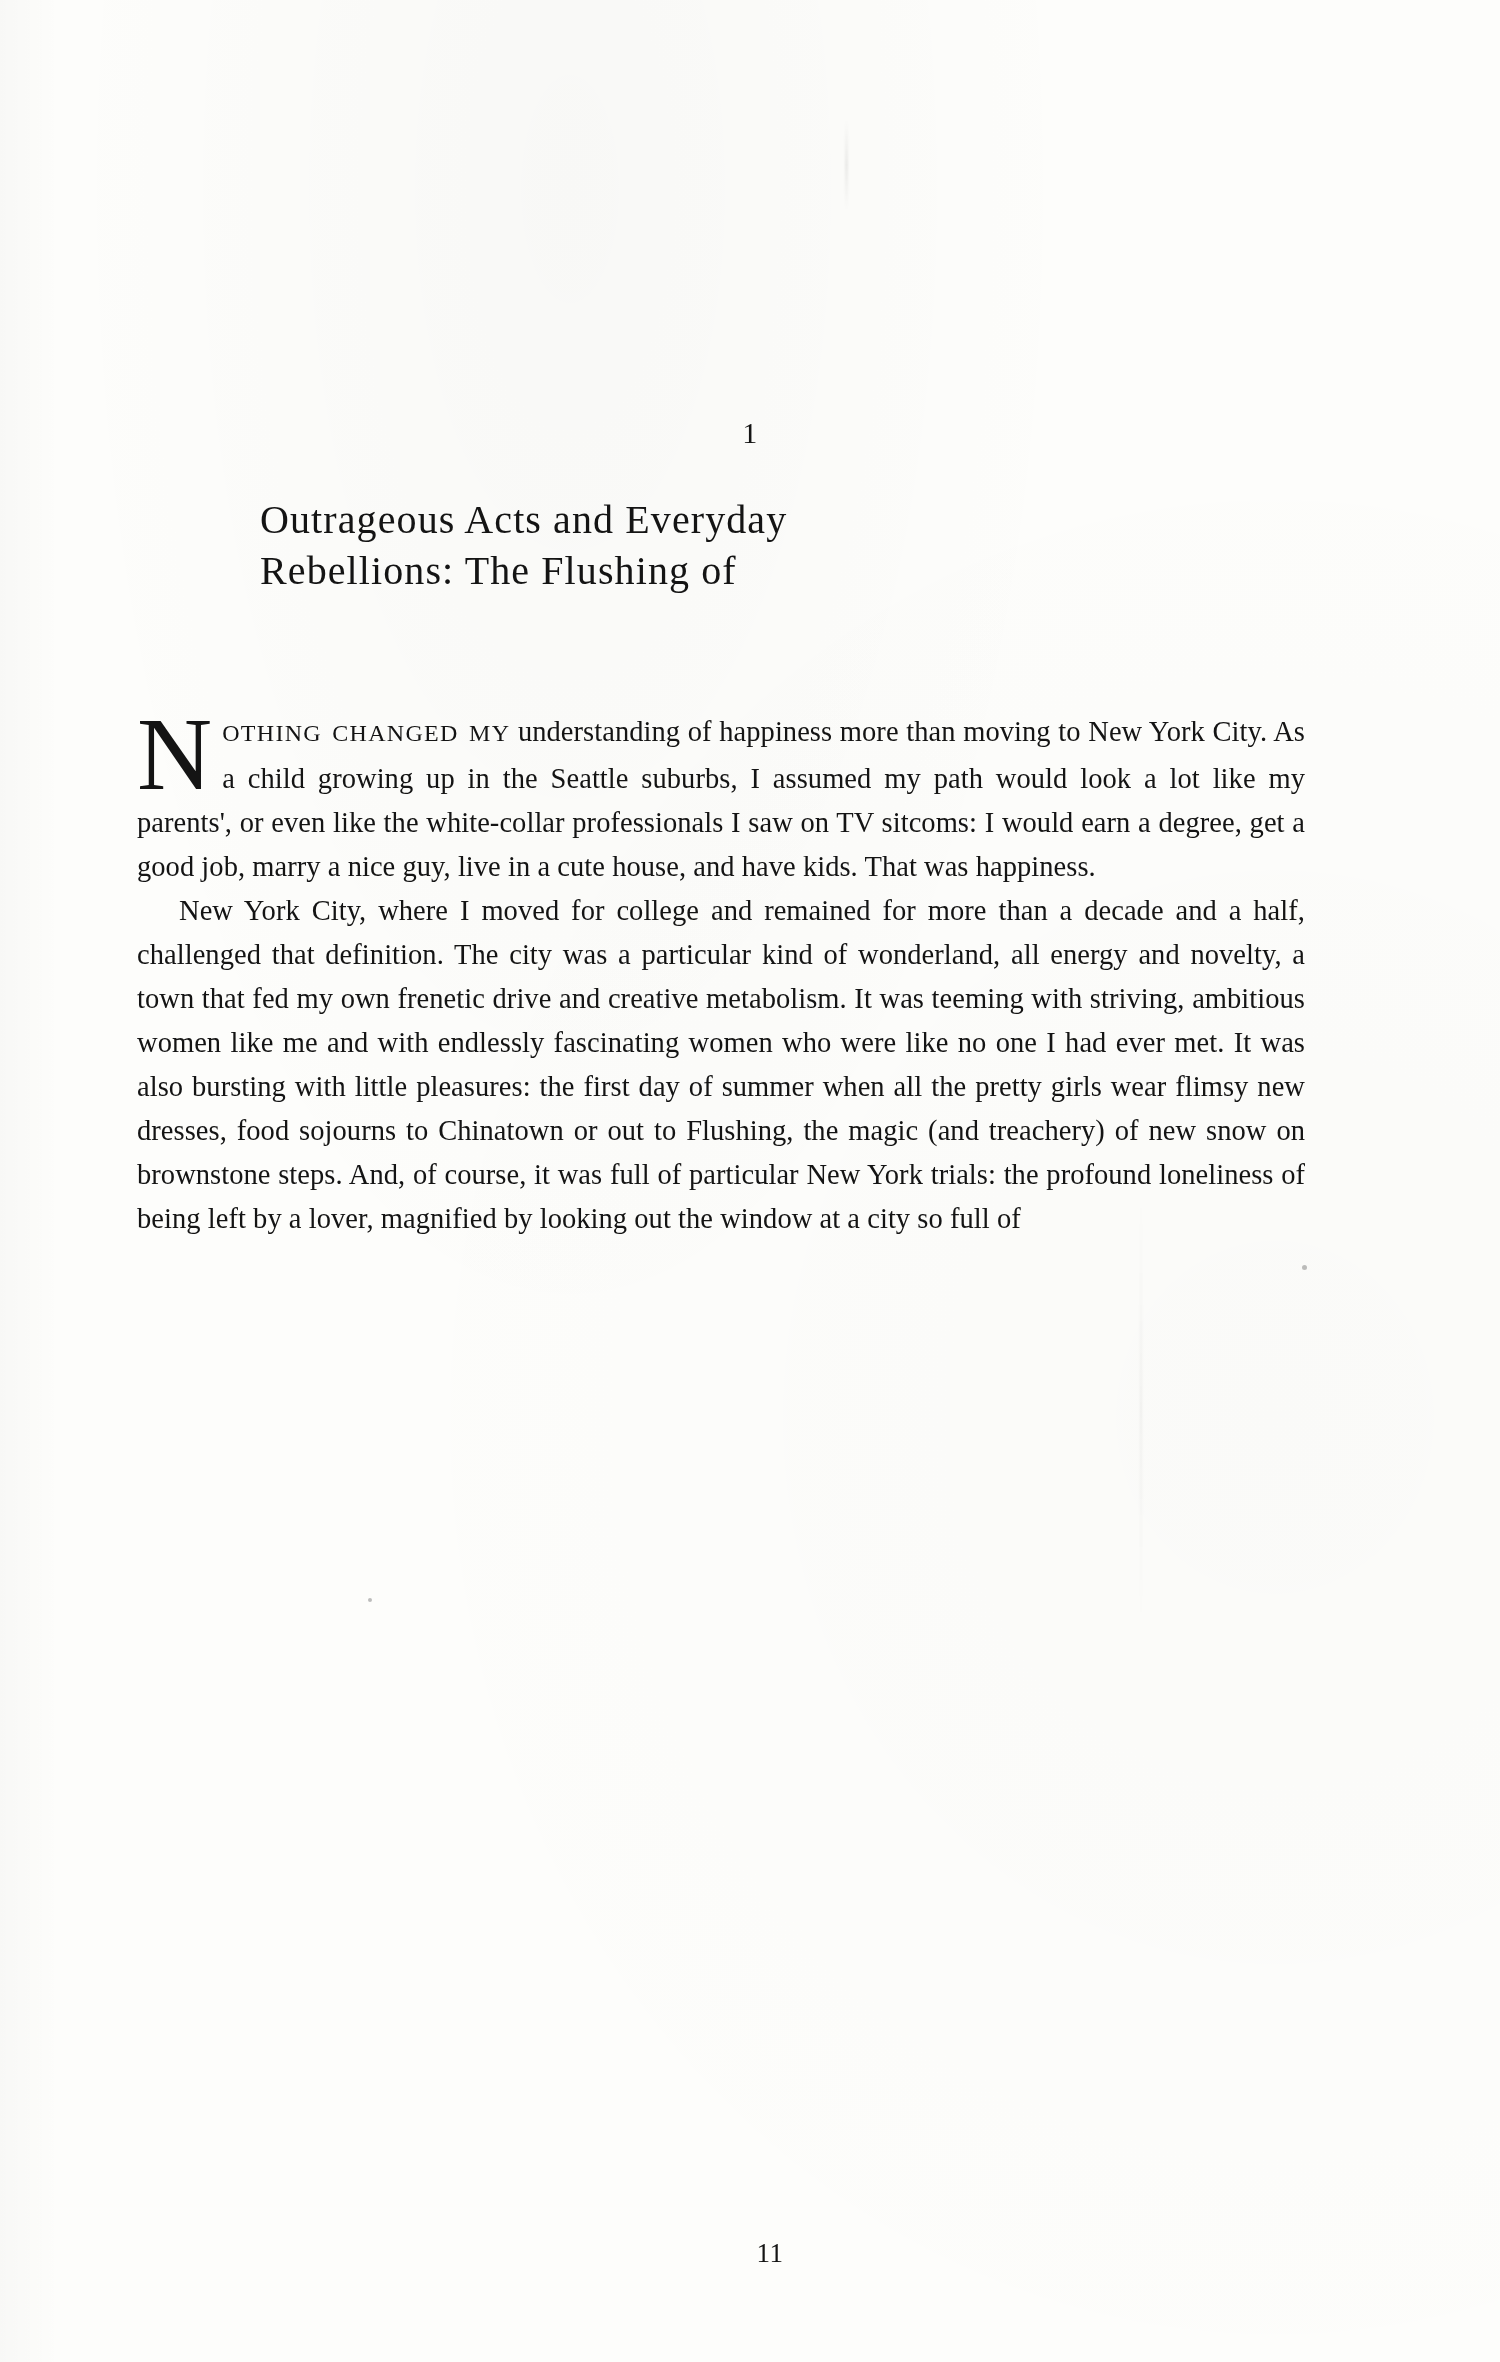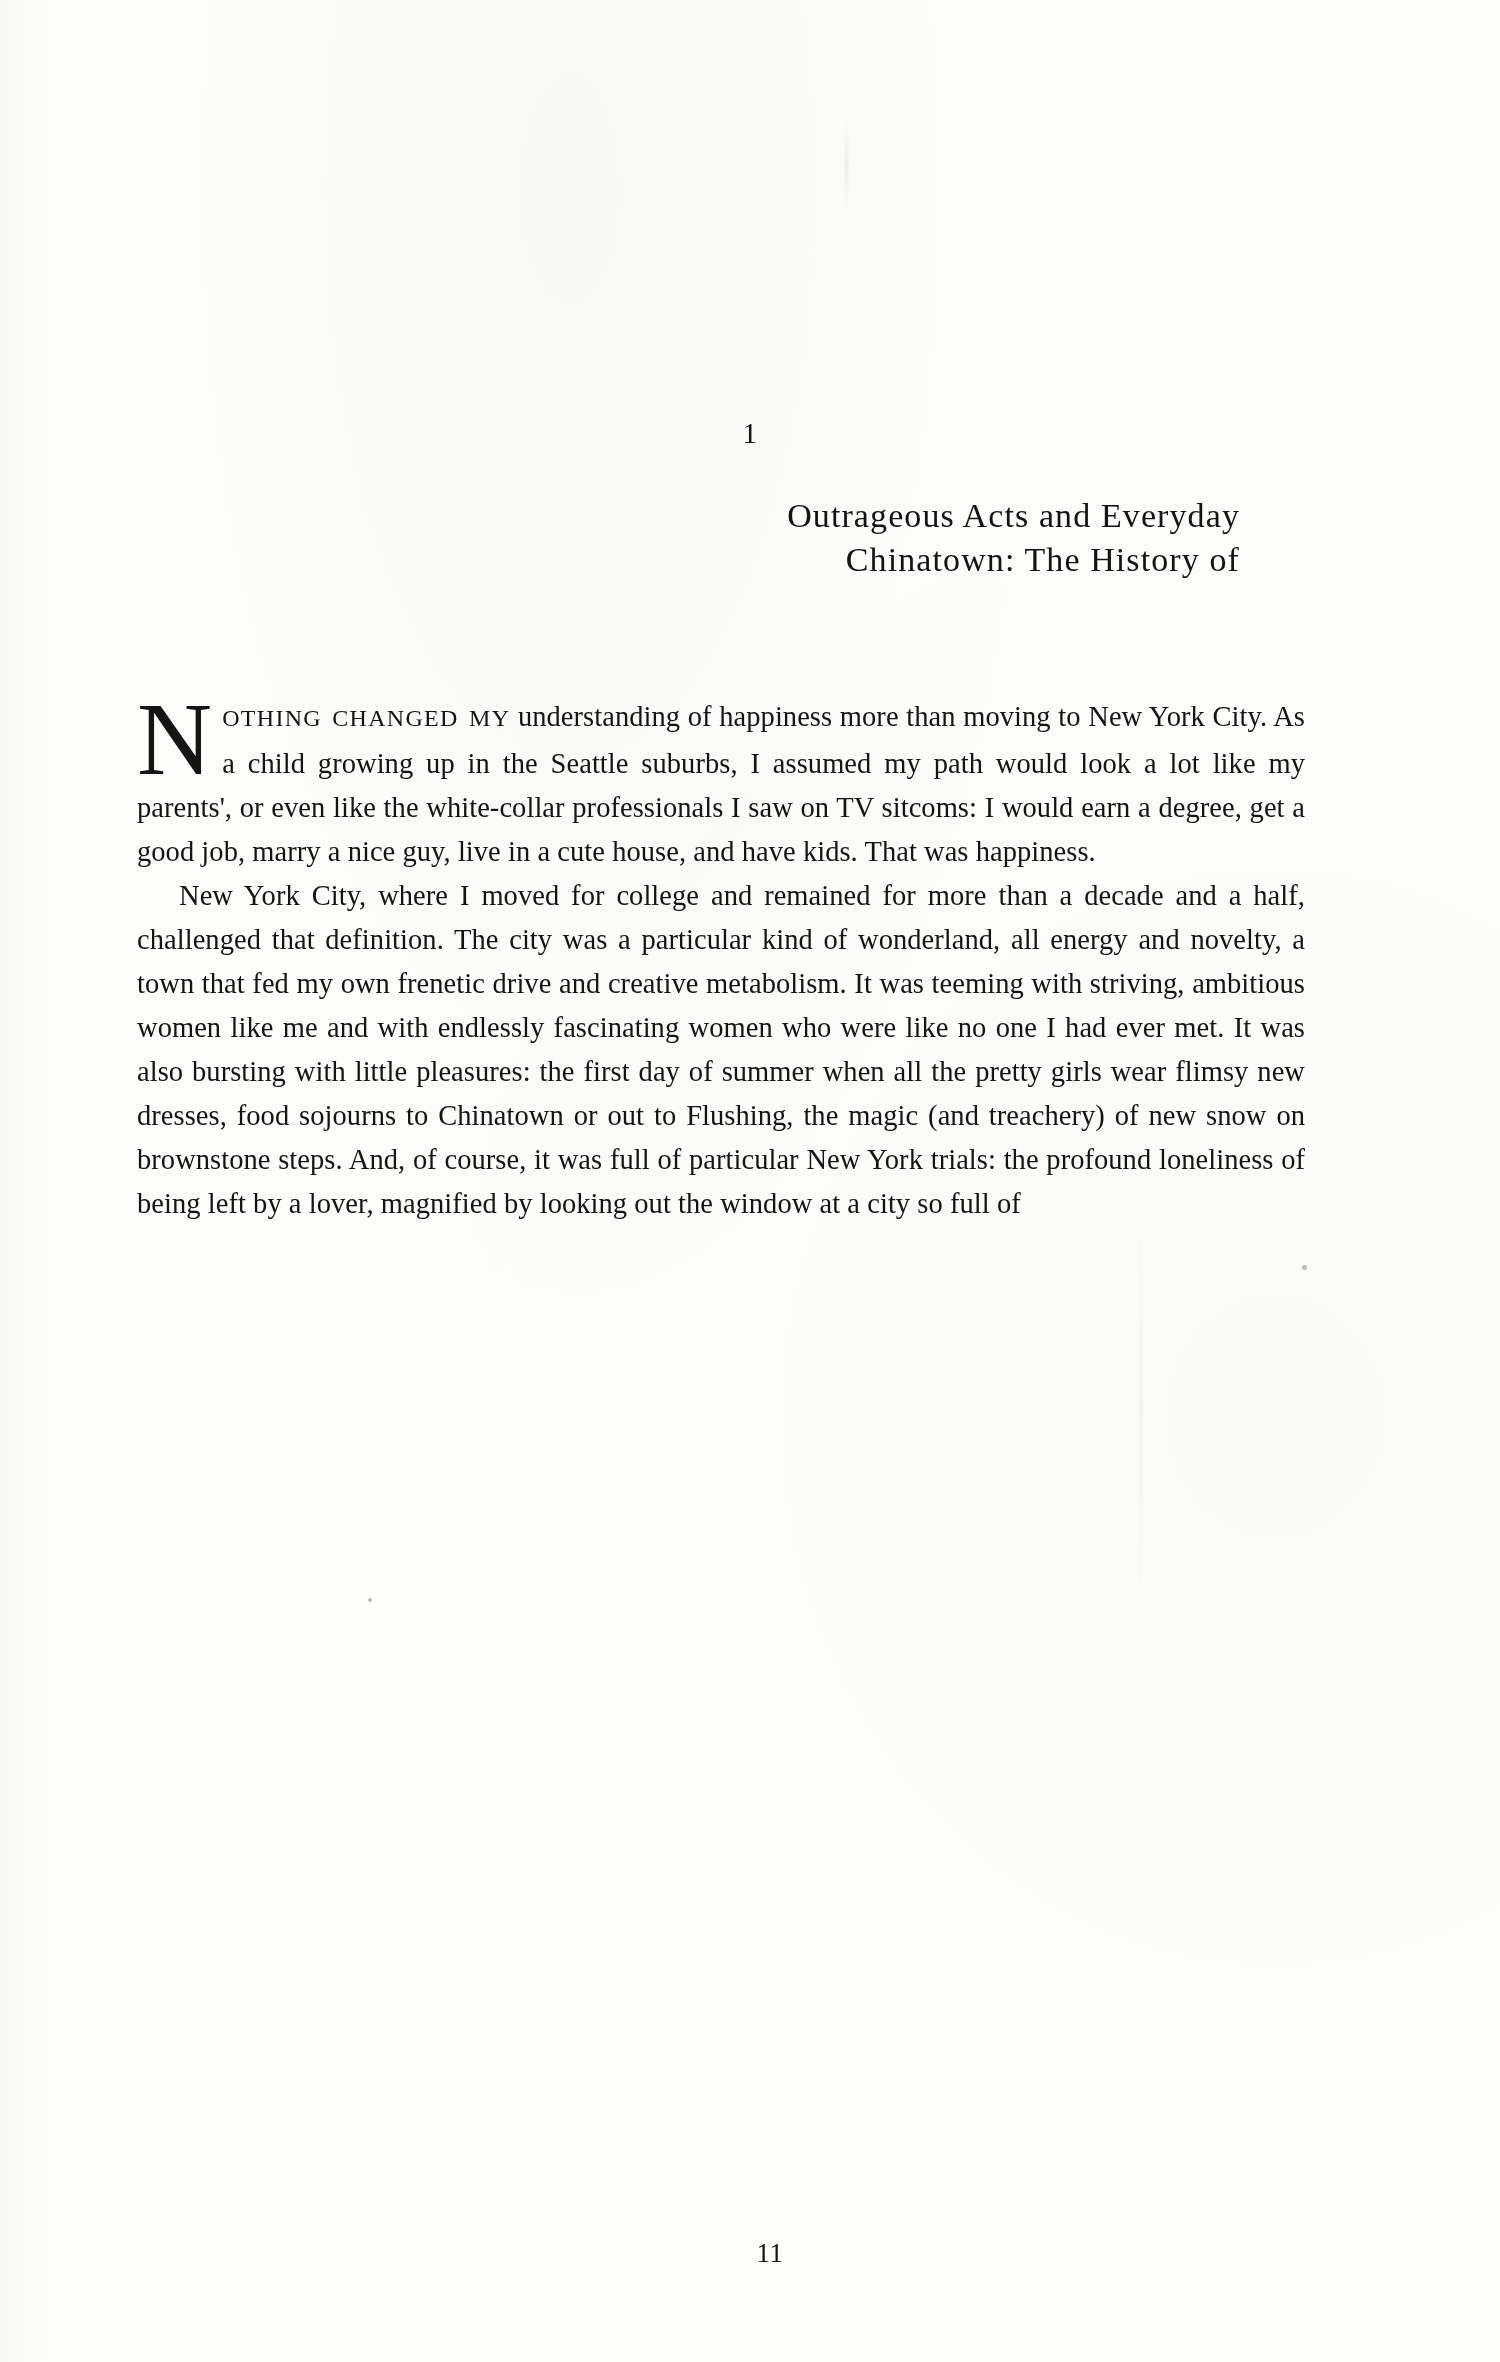--- a/index.html
+++ b/index.html
@@ -59,22 +59,22 @@
 
   .chapter-number {
     text-align: center;
     font-size: 30px;
     letter-spacing: 0.5px;
     margin-top: 418px;
     line-height: 1;
   }
 
   .chapter-title {
-    text-align: right;
-    font-size: 34px;
+    text-align: left;
+    font-size: 40px;
     line-height: 1.28;
     letter-spacing: 1.1px;
     margin: 46px auto 0 auto;
     width: 980px;
     font-weight: normal;
   }
   .chapter-title .line { display: block; white-space: nowrap; }
 
   .epigraph {
     width: 850px;
@@ -140,21 +140,21 @@
 <div class="scan-streak2"></div>
 <div class="speck" style="top:1265px;left:1302px;width:5px;height:5px;"></div>
 <div class="speck" style="top:1598px;left:368px;width:4px;height:4px;"></div>
 
 <div class="content">
 
   <div class="chapter-number">1</div>
 
   <h1 class="chapter-title">
     <span class="line">Outrageous Acts and Everyday</span>
-    <span class="line">Chinatown: The History of</span>
+    <span class="line">Rebellions: The Flushing of</span>
   </h1>
 
 
   <div class="body-text">
     <p class="dropcap-para"><span class="dropcap">N</span><span class="smallcaps">othing changed my</span><span> understanding of happiness more than moving to New York City. As a child growing up in the Seattle suburbs, I assumed my path would look a lot like my parents', or even like the white-collar professionals I saw on TV sitcoms: I would earn a degree, get a good job, marry a nice guy, live in a cute house, and have kids. That was happiness.</span></p>
     <p class="indent">New York City, where I moved for college and remained for more than a decade and a half, challenged that definition. The city was a particular kind of wonderland, all energy and novelty, a town that fed my own frenetic drive and creative metabolism. It was teeming with striving, ambitious women like me and with endlessly fascinating women who were like no one I had ever met. It was also bursting with little pleasures: the first day of summer when all the pretty girls wear flimsy new dresses, food sojourns to Chinatown or out to Flushing, the magic (and treachery) of new snow on brownstone steps. And, of course, it was full of particular New York trials: the profound loneliness of being left by a lover, magnified by looking out the window at a city so full of</p>
   </div>
 
 </div>
 

